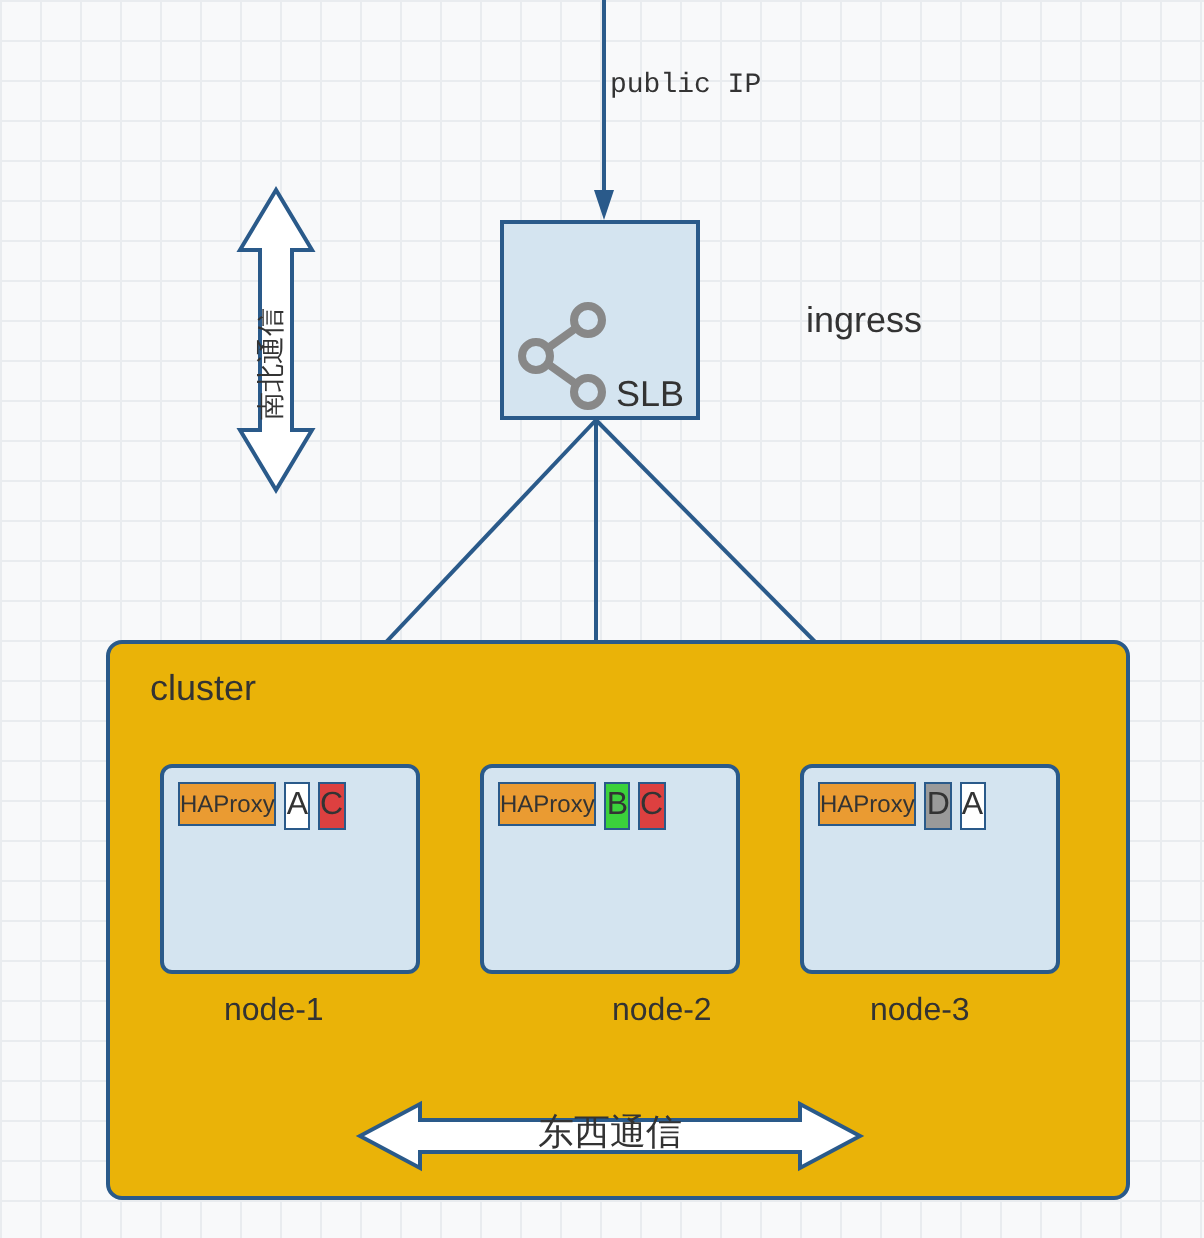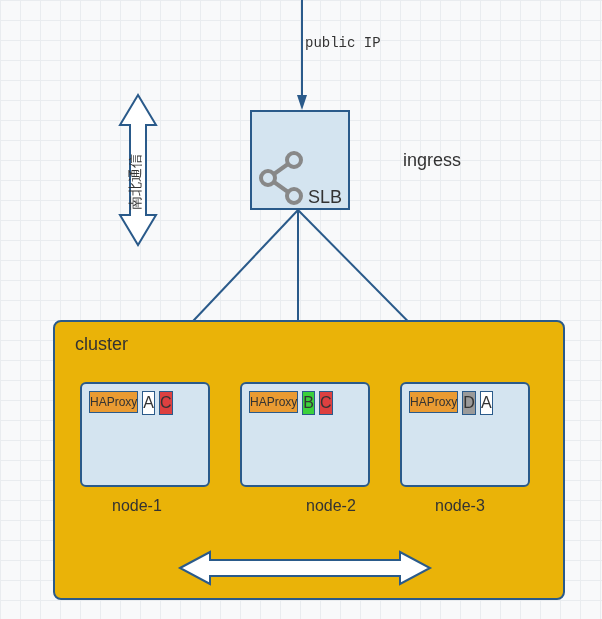--- a/index.html
+++ b/index.html
@@ -174,13 +174,14 @@
   <div class="node-box" style="left:345px; top:60px;">
     <div class="haproxy-box">HAProxy</div>
     <div class="svc-box svc-gray">D</div>
     <div class="svc-box svc-white">A</div>
   </div>
   <div class="node-label" style="left:380px; top:175px;">node-3</div>
 
   <svg class="ew-arrow" width="250" height="36">
     <polygon points="0,18 30,2 30,10 220,10 220,2 250,18 220,34 220,26 30,26 30,34" fill="#ffffff" stroke="#2a5a8a" stroke-width="2"></polygon>
   </svg>
+  <div class="ew-label">东西通信</div>
 </div>
 
 </body></html>

